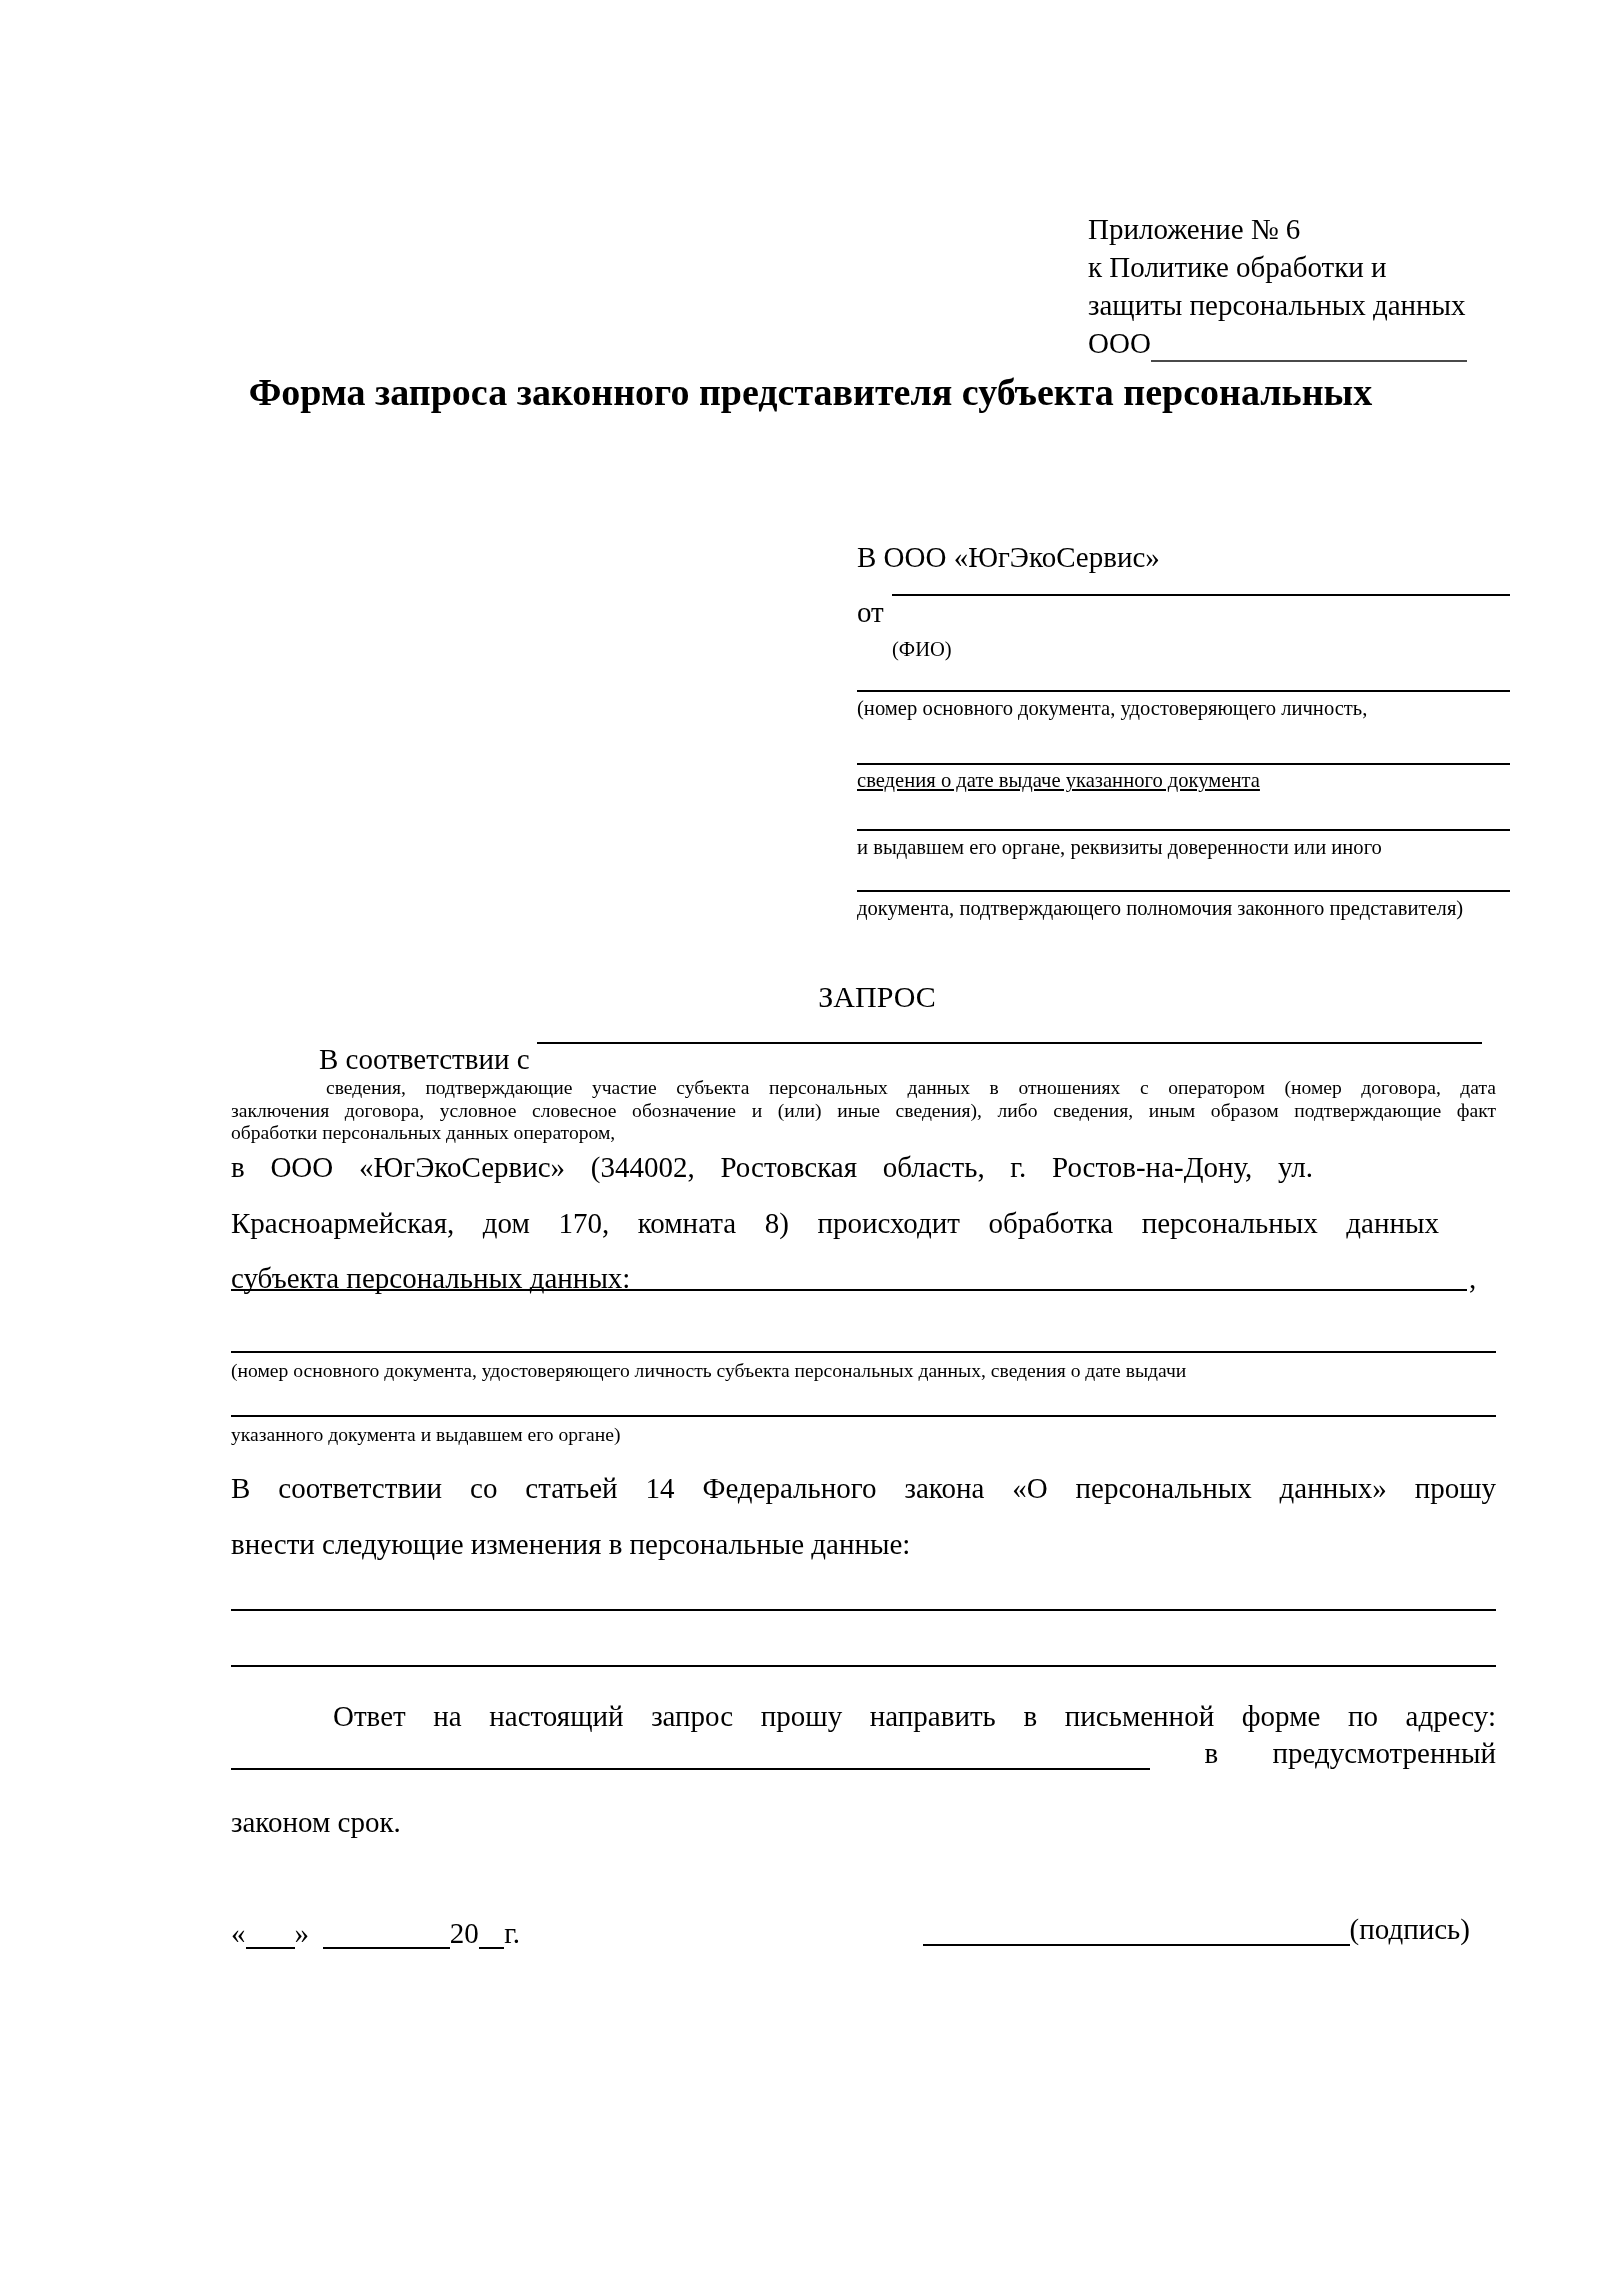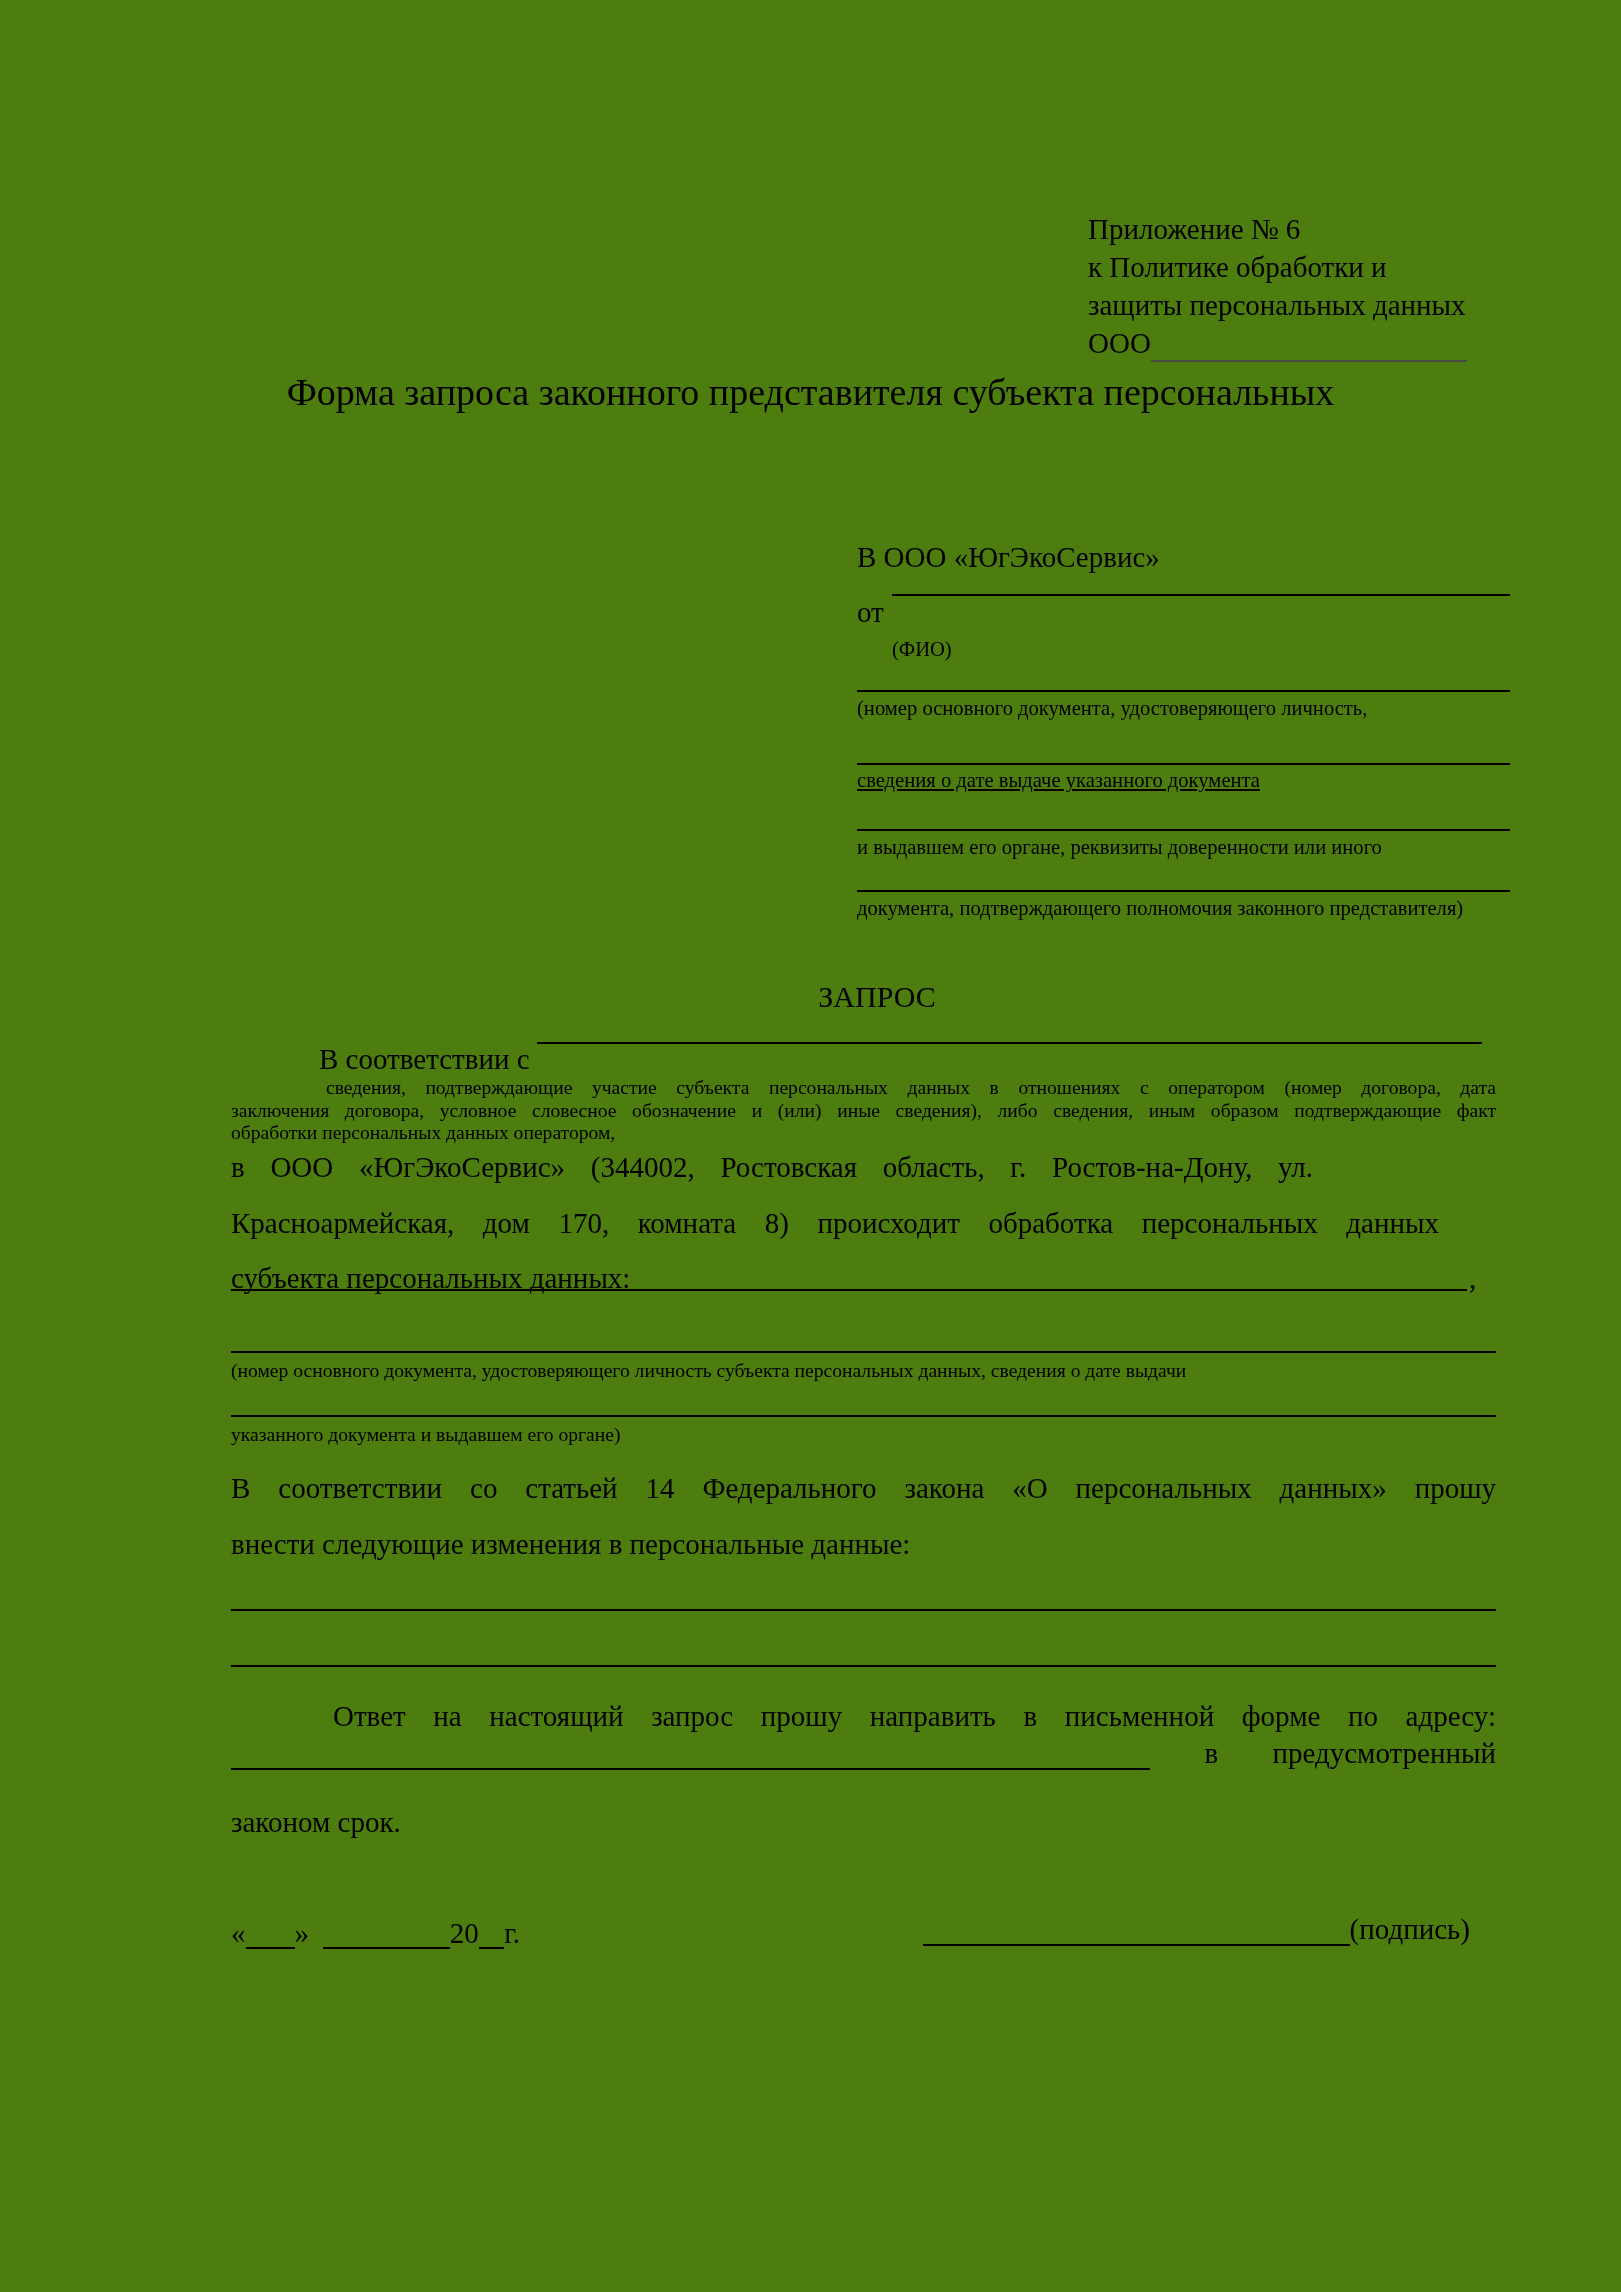--- a/index.html
+++ b/index.html
@@ -1,28 +1,28 @@
 <!DOCTYPE html>
 <html><head>
 <meta charset="utf-8">
 <style>
   html,body { margin:0; padding:0; background:#e8e8e8; }
   .page {
     position:relative;
     width:1621px; height:2293px;
-    background:#4d7c0f;
+    background:#ffffff;
     font-family:"Liberation Serif", serif;
     color:#000;
     overflow:hidden;
   }
   .abs { position:absolute; }
   .body-text { font-size:29px; line-height:37px; }
   .small-text { font-size:19.6px; line-height:25.5px; }
   .caption { font-size:20.6px; line-height:25.5px; text-align:left; white-space:nowrap; }
-  .bold { font-weight:normal; }
+  .bold { font-weight:bold; }
   .jline { text-align:justify; text-align-last:justify; }
   .center { text-align:center; }
   .rule { position:absolute; border-top:2.9px solid #000; height:0; }
   .thinrule { border-bottom:2px solid #4a4a4a; }
   .flexline { display:flex; align-items:flex-start; }
   .flexline .lbl { white-space:nowrap; }
   .flexline .fill { flex:1 1 auto; border-bottom:2.9px solid #000; margin-left:7.8px; }
   .u { display:inline-block; border-bottom:2.9px solid #000; height:29px; vertical-align:-5.9px; }
   .nowrap { white-space:nowrap; }
 </style>

